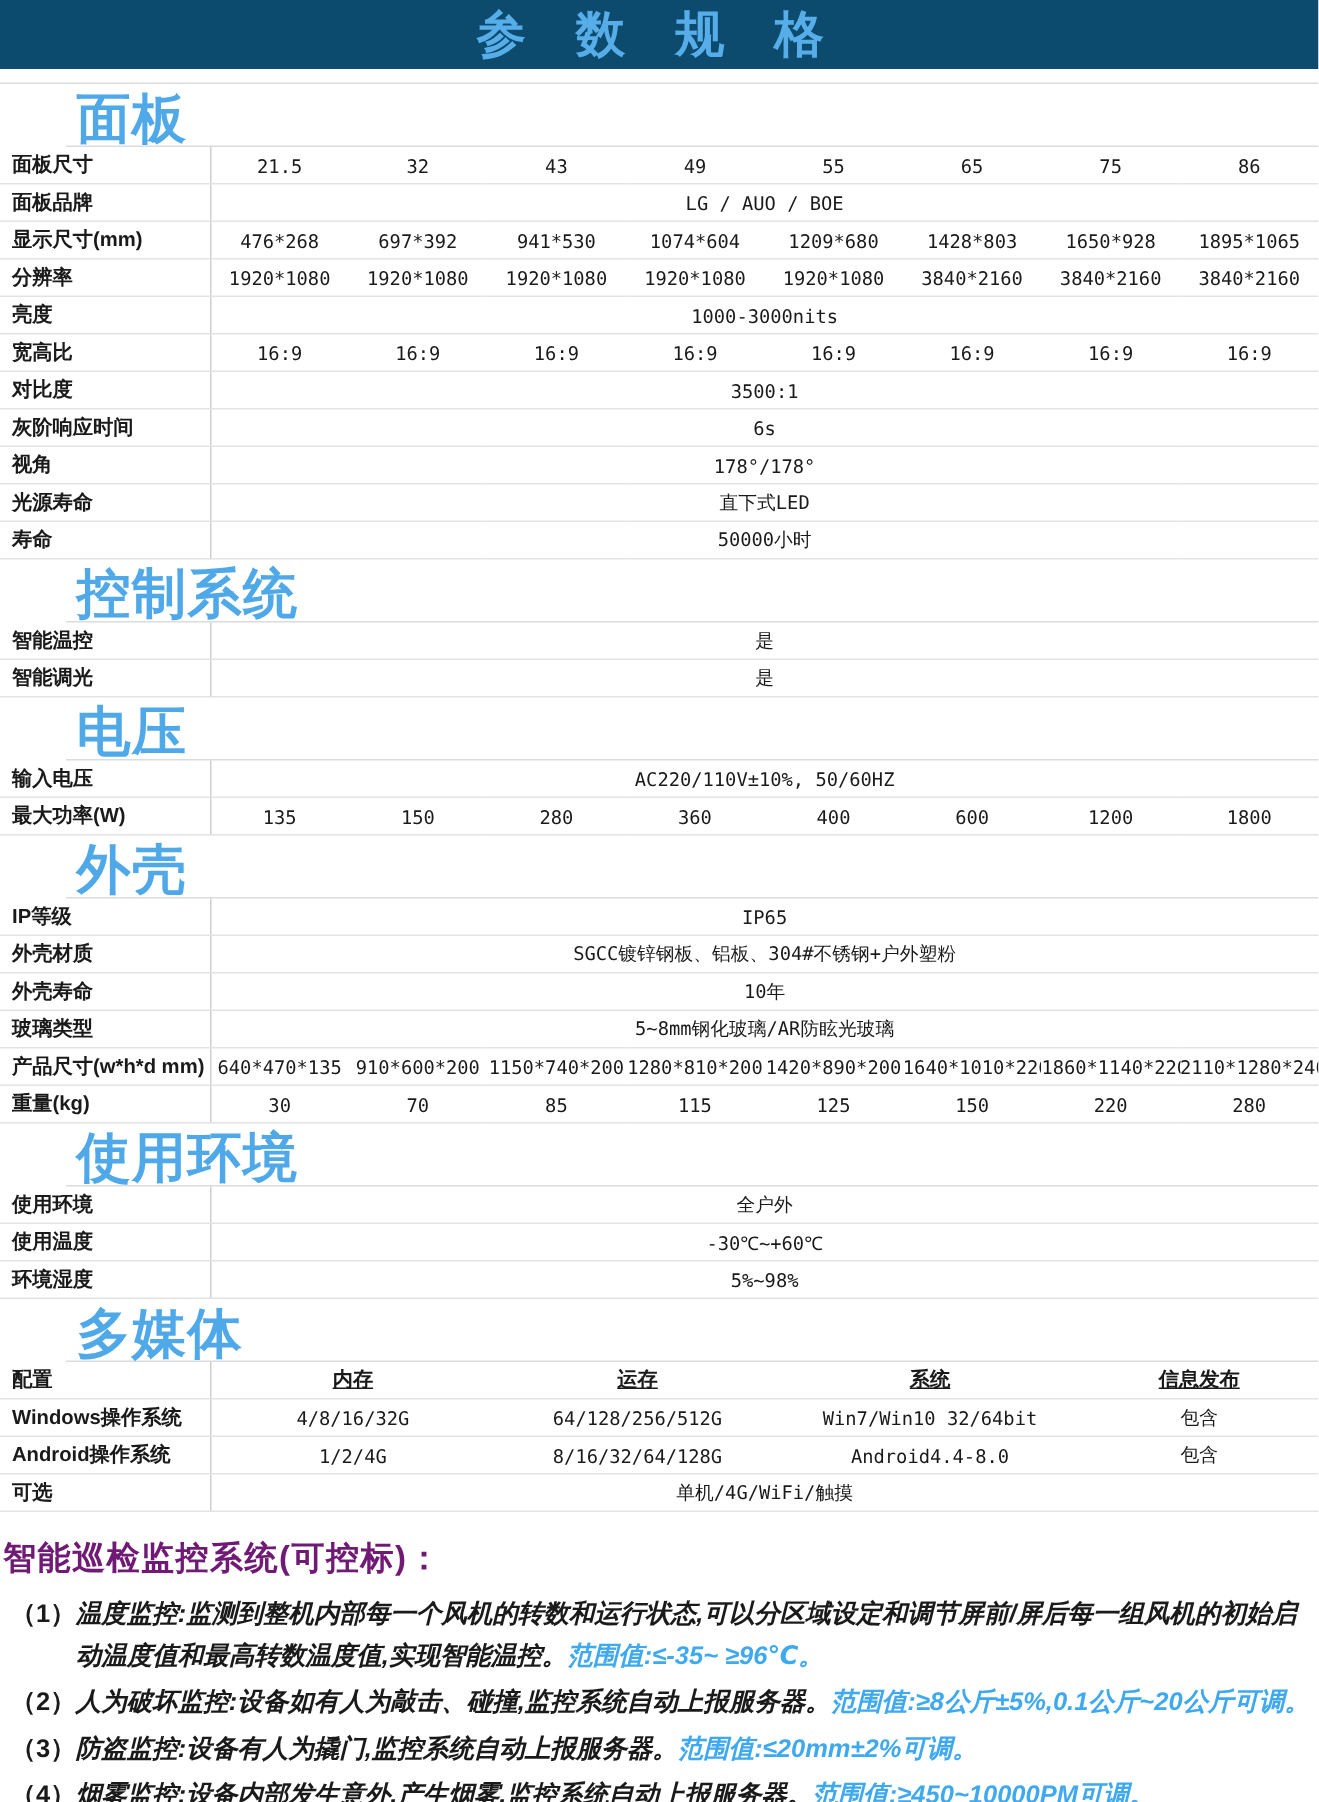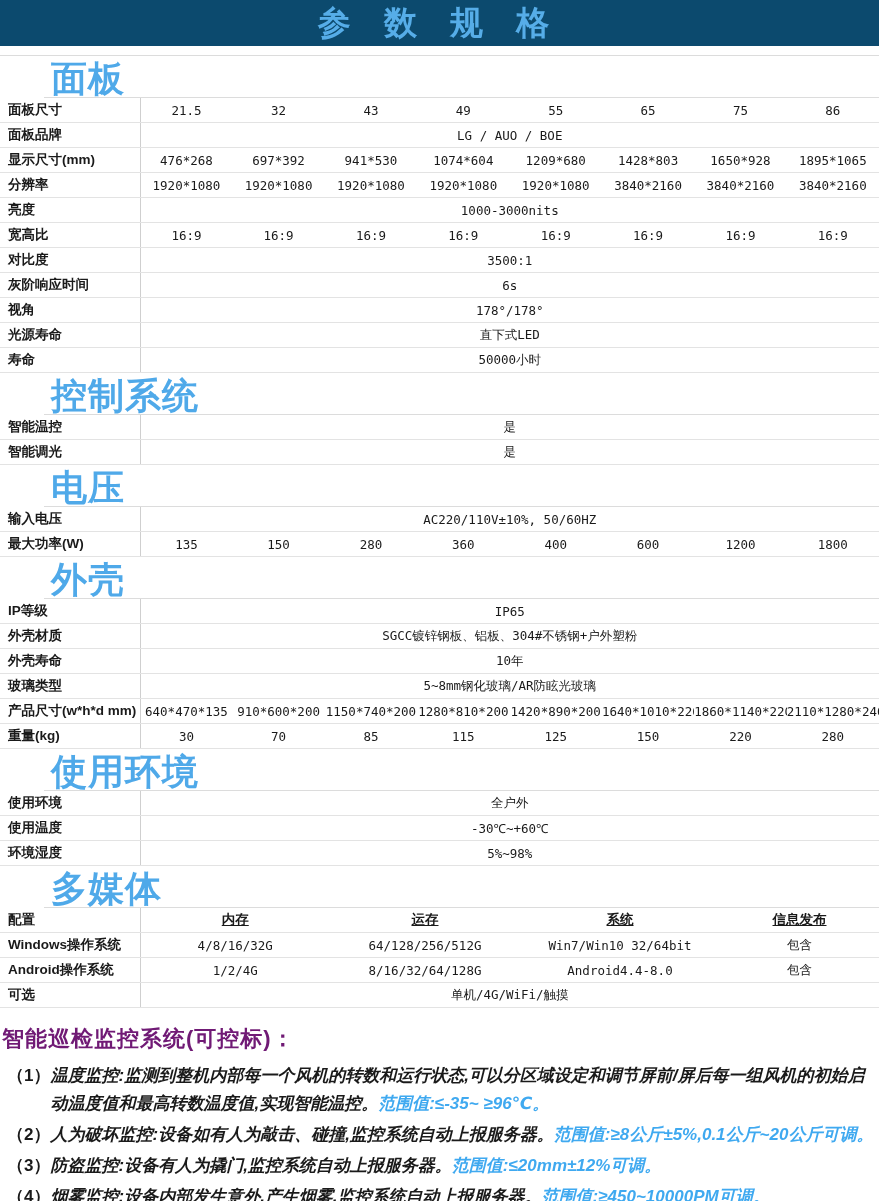--- a/index.html
+++ b/index.html
@@ -312,21 +312,21 @@
     <div class="txt"><span>温度监控:监测到整机内部每一个风机的转数和运行状态,可以分区域设定和调节屏前/屏后每一组风机的初始启动温度值和最高转数温度值,实现智能温控。</span><span class="hl">范围值:≤-35~ ≥96℃。</span></div>
   </div>
 
   <div class="m-item">
     <span class="num">（2）</span>
     <div class="txt"><span>人为破坏监控:设备如有人为敲击、碰撞,监控系统自动上报服务器。</span><span class="hl">范围值:≥8公斤±5%,0.1公斤~20公斤可调。</span></div>
   </div>
 
   <div class="m-item">
     <span class="num">（3）</span>
-    <div class="txt"><span>  防盗监控:设备有人为撬门,监控系统自动上报服务器。</span><span class="hl">范围值:≤20mm±12%可调。</span></div>
+    <div class="txt"><span>  防盗监控:设备有人为撬门,监控系统自动上报服务器。</span><span class="hl">范围值:≤20mm±2%可调。</span></div>
   </div>
 
   <div class="m-item">
     <span class="num">（4）</span>
     <div class="txt"><span>烟雾监控:设备内部发生意外,产生烟雾,监控系统自动上报服务器。</span><span class="hl">范围值:≥450~10000PM可调。</span></div>
   </div>
 
 </div>
 
 </body></html>

